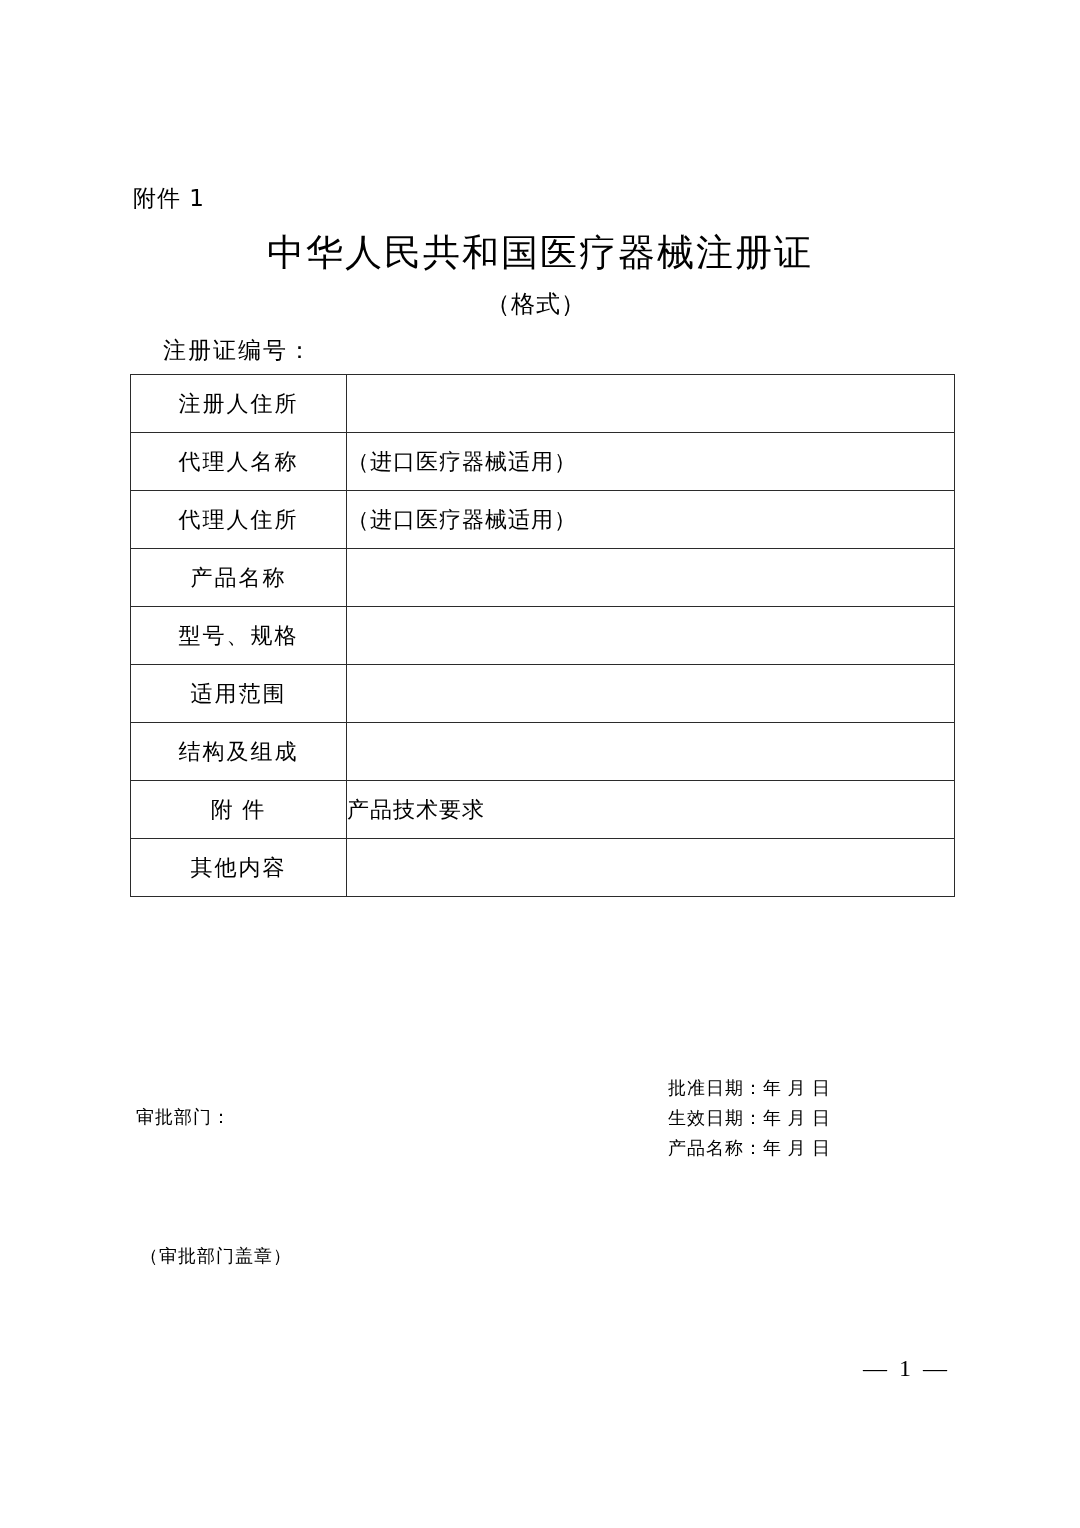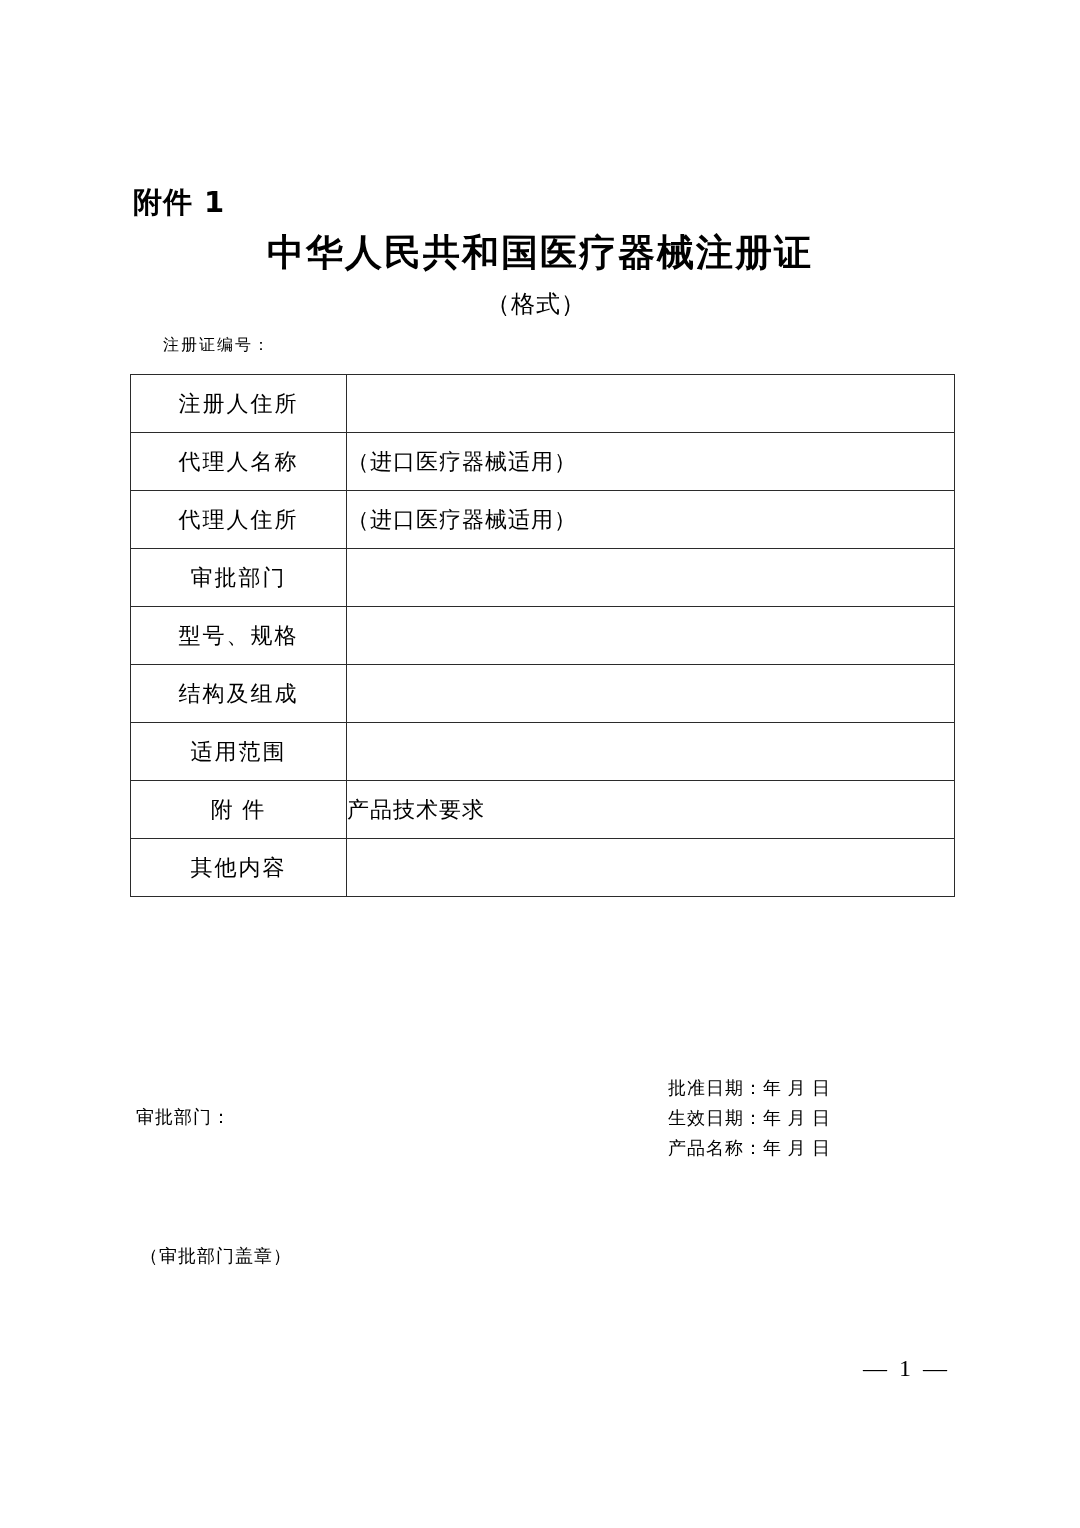--- a/index.html
+++ b/index.html
@@ -20,49 +20,49 @@
     left: 0;
     top: 0;
     width: 1080px;
     height: 1528px;
   }
   .attachment-label {
     position: absolute;
     left: 133px;
     top: 183px;
     font-family: "DejaVu Sans", "Liberation Sans", sans-serif;
-    font-weight: bold;
-    font-size: 29px;
+    font-weight: normal;
+    font-size: 23px;
     letter-spacing: 1px;
   }
   .doc-title {
     position: absolute;
     left: 0;
     top: 228px;
     width: 1080px;
     text-align: center;
     font-family: "DejaVu Sans", "Liberation Sans", sans-serif;
-    font-weight: bold;
+    font-weight: normal;
     font-size: 37px;
     letter-spacing: 2px;
   }
   .doc-subtitle {
     position: absolute;
     left: 0;
     top: 288px;
     width: 1072px;
     text-align: center;
     font-size: 24px;
     letter-spacing: 1px;
   }
   .reg-number-line {
     position: absolute;
     left: 163px;
     top: 335px;
-    font-size: 16px;
+    font-size: 23px;
     letter-spacing: 2px;
   }
   table.cert-table {
     position: absolute;
     left: 130px;
     top: 374px;
     width: 825px;
     border-collapse: collapse;
     table-layout: fixed;
   }
@@ -134,33 +134,33 @@
       </tr>
       <tr>
         <td class="label-cell">代理人名称</td>
         <td class="value-cell">（进口医疗器械适用）</td>
       </tr>
       <tr>
         <td class="label-cell">代理人住所</td>
         <td class="value-cell">（进口医疗器械适用）</td>
       </tr>
       <tr>
-        <td class="label-cell">审批部门</td>
+        <td class="label-cell">产品名称</td>
         <td class="value-cell"></td>
       </tr>
       <tr>
         <td class="label-cell">型号、规格</td>
         <td class="value-cell"></td>
       </tr>
       <tr>
-        <td class="label-cell">结构及组成</td>
+        <td class="label-cell">适用范围</td>
         <td class="value-cell"></td>
       </tr>
       <tr>
-        <td class="label-cell">适用范围</td>
+        <td class="label-cell">结构及组成</td>
         <td class="value-cell"></td>
       </tr>
       <tr>
         <td class="label-cell">附   件</td>
         <td class="value-cell">产品技术要求</td>
       </tr>
       <tr>
         <td class="label-cell">其他内容</td>
         <td class="value-cell"></td>
       </tr>

